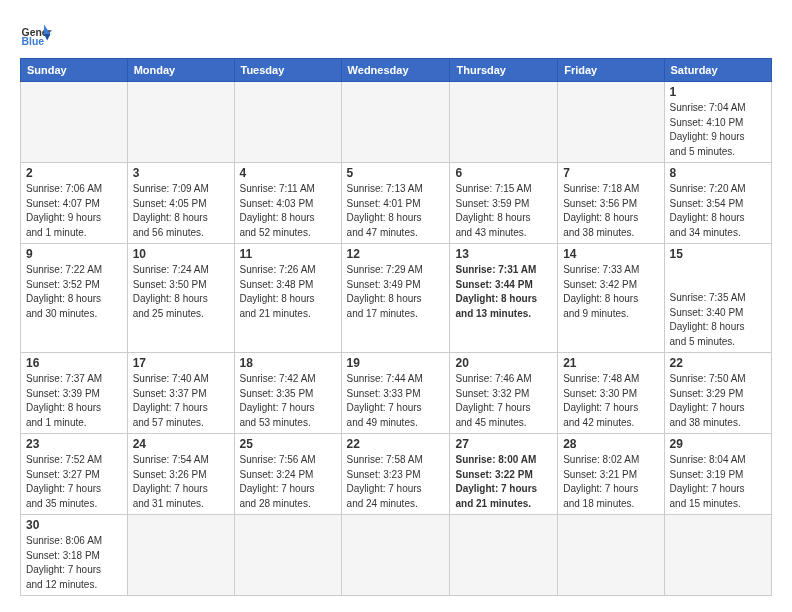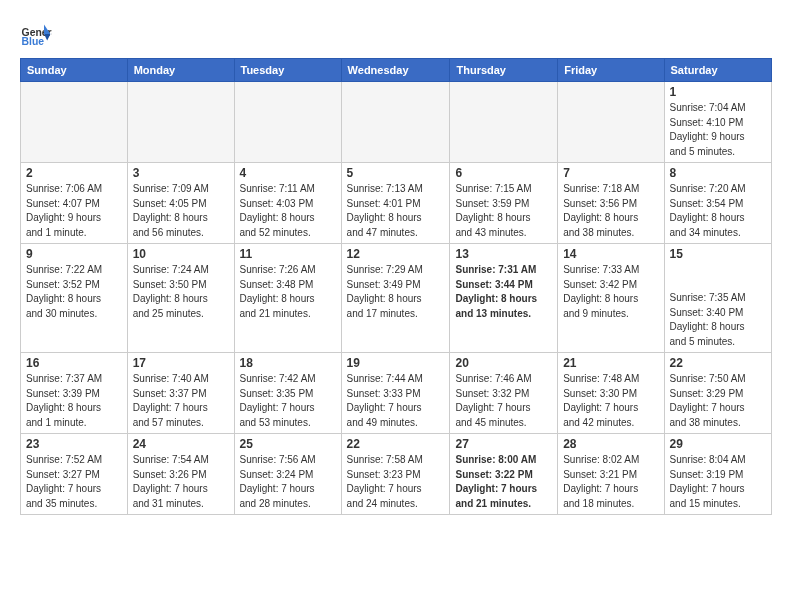--- a/index.html
+++ b/index.html
@@ -329,15 +329,30 @@
 and 18 minutes.</div>
           </td>
           <td>
             <span class="day-number">29</span>
             <div class="day-info" style="white-space: pre-line;">Sunrise: 8:04 AM
 Sunset: 3:19 PM
 Daylight: 7 hours
 and 15 minutes.</div>
           </td>
         </tr>
+        <tr>
+          <td>
+            <span class="day-number">30</span>
+            <div class="day-info" style="white-space: pre-line;">Sunrise: 8:06 AM
+Sunset: 3:18 PM
+Daylight: 7 hours
+and 12 minutes.</div>
+          </td>
+          <td class="empty"></td>
+          <td class="empty"></td>
+          <td class="empty"></td>
+          <td class="empty"></td>
+          <td class="empty"></td>
+          <td class="empty"></td>
+        </tr>
       </tbody>
   </table>
 </div>
 
 </body></html>

